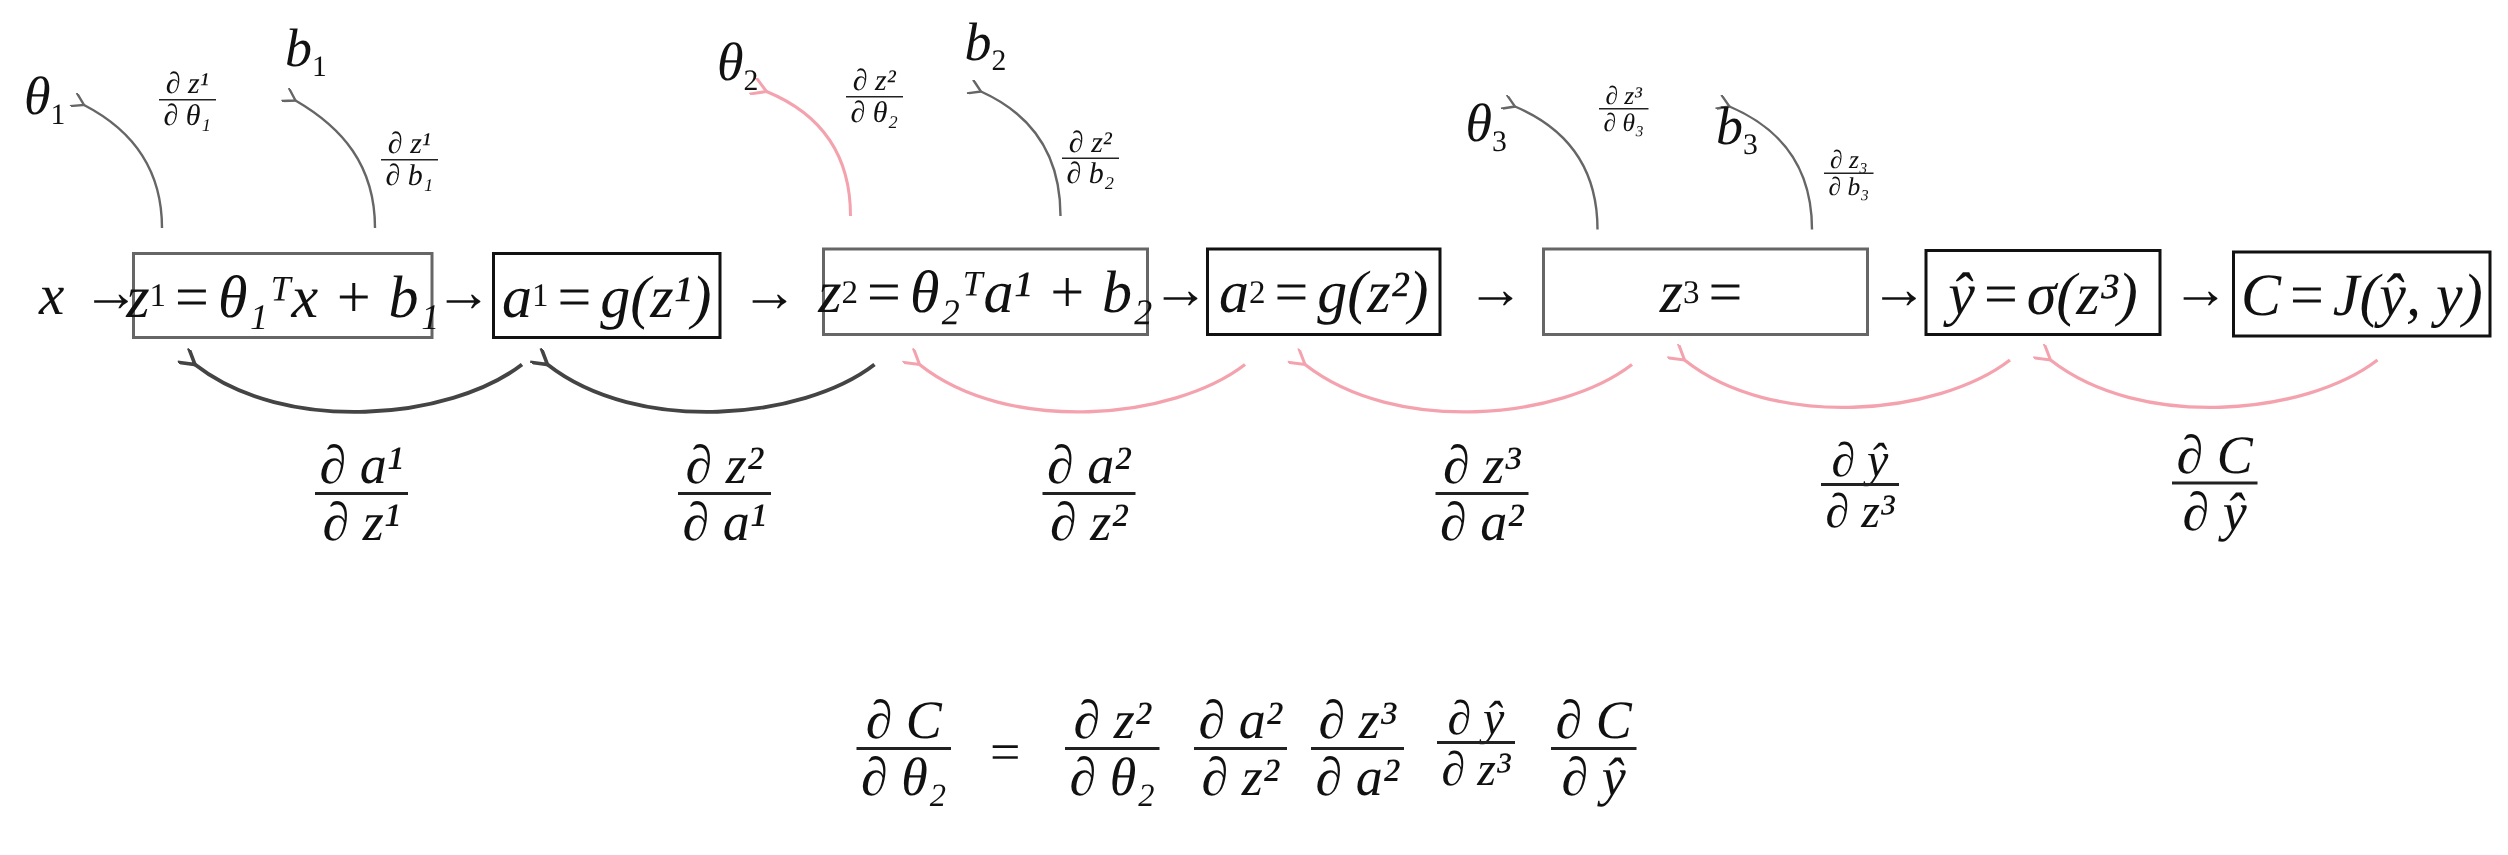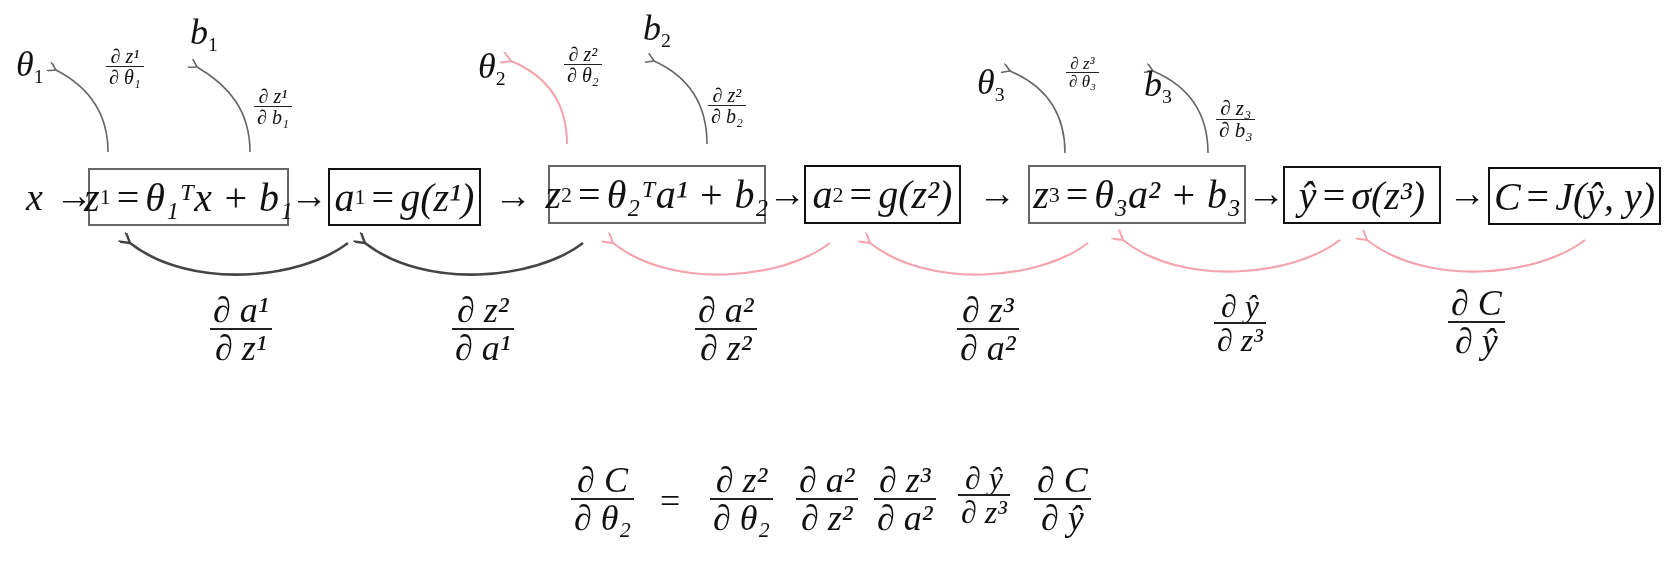--- a/index.html
+++ b/index.html
@@ -54,21 +54,21 @@
   <path d="M1340,240 C1292,277 1182,287 1123,240" fill="none" stroke="#f4a3ae" stroke-width="2.2" marker-end="url(#hd-pink)"></path>
   <path d="M1585,240 C1537,277 1427,287 1367,240" fill="none" stroke="#f4a3ae" stroke-width="2.2" marker-end="url(#hd-pink)"></path>
 </svg>
 
 <div class="param" style="left:16px; top:46px;">
   <span>θ</span><span class="sub i">1</span>
 </div>
 <div class="param" style="left:190px; top:14px;">
   <span>b</span><span class="sub i">1</span>
 </div>
-<div class="param" style="left:478px; top:48px;">
+<div class="param" style="left:478px; top:23px;">
   <span>θ</span><span class="sub">2</span>
 </div>
 <div class="param" style="left:643px; top:10px;">
   <span>b</span><span class="sub">2</span>
 </div>
 <div class="param" style="left:977px; top:64px;">
   <span>θ</span><span class="sub">3</span>
 </div>
 <div class="param" style="left:1144px; top:22px;margin-top:44px;">
   <span>b</span><span class="sub">3</span>
@@ -92,21 +92,21 @@
 <div class="frac sm i" style="left:708px; top:85px;">
   <span class="num">∂ z²</span>
   <span class="bar"></span>
   <span class="den">∂ b₂</span>
 </div>
 <div class="frac sm i" style="left:1066px; top:55px; font-size:17px;">
   <span class="num">∂ z³</span>
   <span class="bar"></span>
   <span class="den">∂ θ₃</span>
 </div>
-<div class="frac sm i" style="left:1216px; top:98px; font-size:21px;">
+<div class="frac sm i" style="left:1216px; top:98px; font-size:17px;">
   <span class="num">∂ z₃</span>
   <span class="bar"></span>
   <span class="den">∂ b₃</span>
 </div>
 
 <div class="fwd i" style="left:26px; top:178px;"><span>x</span></div>
 <div class="fwd" style="left:55px; top:176px;">→</div>
 
 <div class="box gray" style="left:88px; top:168px; width:201px; height:58px;">
   <span class="i">z</span>
@@ -137,21 +137,20 @@
     <span class="up">2</span>
   <span style="margin:0 6px;">=</span>
   <span class="i">g(z²)</span>
 </div>
 <div class="fwd" style="left:978px; top:174px;">→</div>
 
 <div class="box gray" style="left:1028px; top:165px; width:218px; height:59px;">
   <span class="i">z</span>
     <span class="up">3</span>
   <span style="margin:0 6px;">=</span>
-  <span class="i">θ₃a² + b₃</span>
 </div>
 <div class="fwd" style="left:1247px; top:174px;">→</div>
 
 <div class="box black" style="left:1283px; top:166px; width:158px; height:58px;">
   <span class="i">ŷ</span>
   <span style="margin:0 6px;">=</span>
   <span class="i">σ(z³)</span>
 </div>
 <div class="fwd" style="left:1448px; top:174px;">→</div>
 

